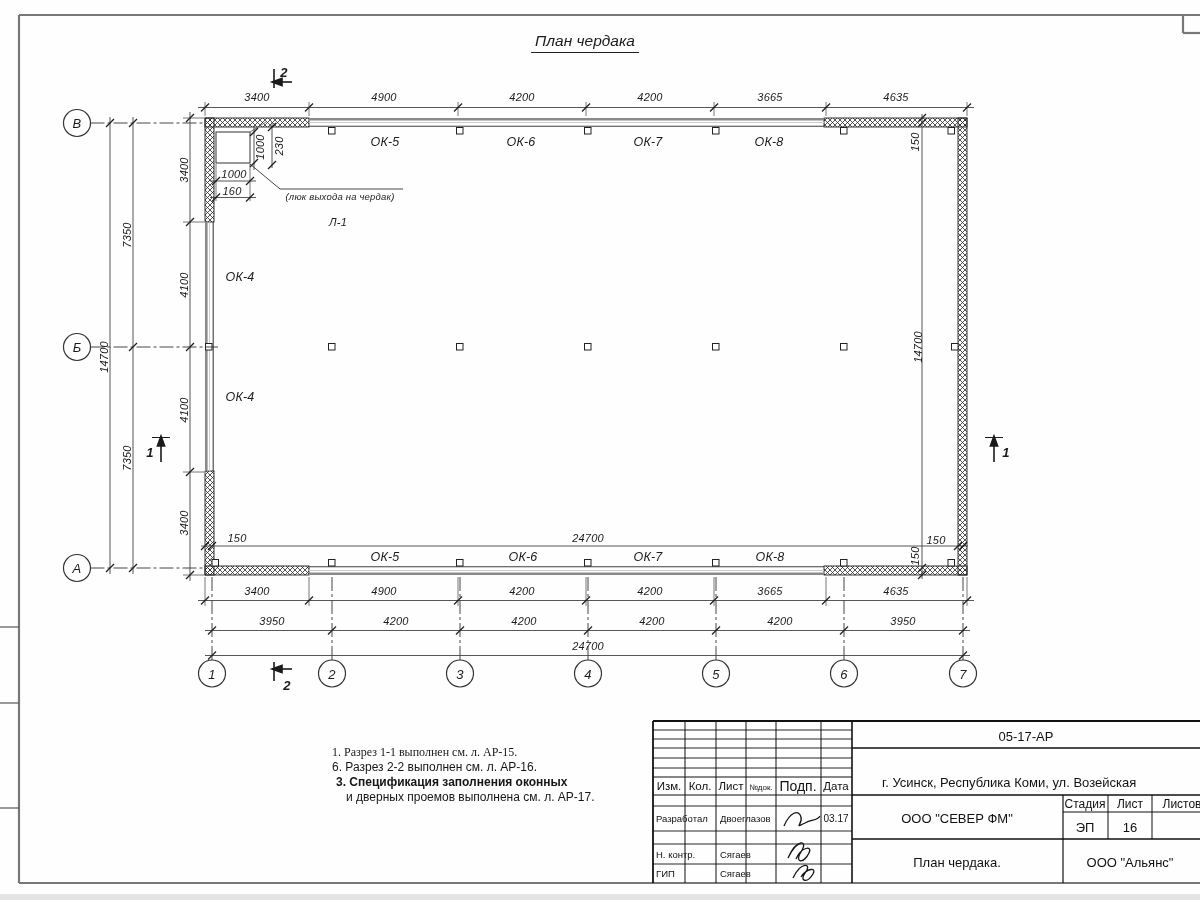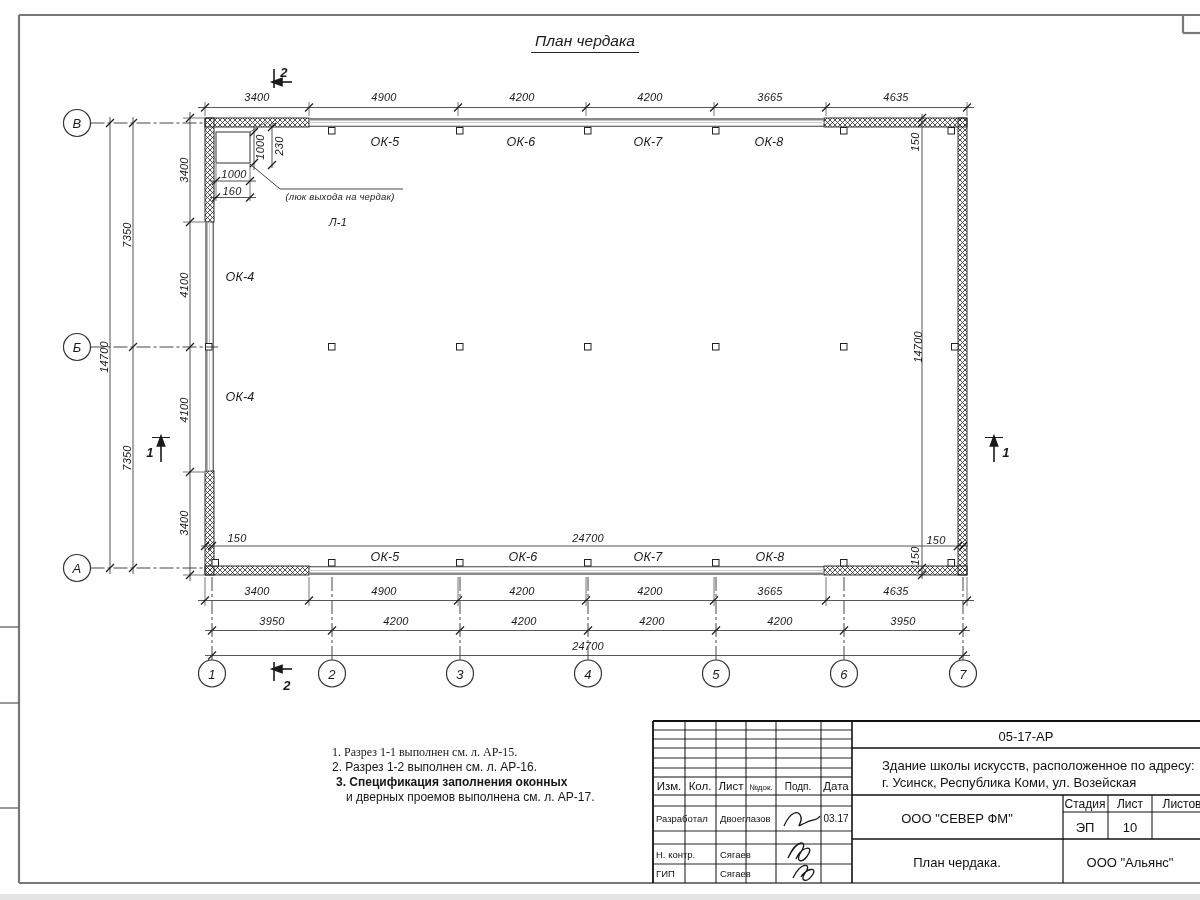--- a/index.html
+++ b/index.html
@@ -330,42 +330,41 @@
 <div class="lbl ax" style="left:77px;top:568px;">А</div>
 <div class="lbl ax" style="left:212px;top:674px;">1</div>
 <div class="lbl ax" style="left:332px;top:674px;">2</div>
 <div class="lbl ax" style="left:460px;top:674px;">3</div>
 <div class="lbl ax" style="left:588px;top:674px;">4</div>
 <div class="lbl ax" style="left:716px;top:674px;">5</div>
 <div class="lbl ax" style="left:844px;top:674px;">6</div>
 <div class="lbl ax" style="left:963px;top:674px;">7</div>
 
 <div class="note" style="left:332px;top:745px;font-family:Liberation Serif, serif;">1. Разрез 1-1 выполнен см. л. АР-15.</div>
-<div class="note" style="left:332px;top:760px;">2. Разрез 1-2 выполнен см. л. АР-16.</div>
+<div class="note" style="left:332px;top:760px;">6. Разрез 2-2 выполнен см. л. АР-16.</div>
 <div class="note" style="left:336px;top:775px;font-weight:bold;">3. Спецификация заполнения оконных</div>
 <div class="note" style="left:346px;top:790px;">и дверных проемов выполнена см. л. АР-17.</div>
 
 <div class="tb c" style="left:1026px;top:736px;font-size:13px;">05-17-АР</div>
-<div class="tb l" style="left:882px;top:765px;font-size:13px;">Здание школы искусств, расположенное по адресу:</div>
 <div class="tb l" style="left:882px;top:782px;font-size:13px;">г. Усинск, Республика Коми, ул. Возейская</div>
 <div class="tb c" style="left:669px;top:786px;font-size:11.5px;">Изм.</div>
 <div class="tb c" style="left:700px;top:786px;font-size:11.5px;text-align:center;">Кол.</div>
 <div class="tb c" style="left:731px;top:786px;font-size:11.5px;">Лист</div>
 <div class="tb c" style="left:761px;top:787px;font-size:8px;">№док.</div>
-<div class="tb c" style="left:798px;top:786px;font-size:10px;">Подп.</div>
+<div class="tb c" style="left:798px;top:786px;font-size:14px;">Подп.</div>
 <div class="tb c" style="left:836px;top:786px;font-size:11.5px;">Дата</div>
 <div class="tb l" style="left:656px;top:818px;font-size:9.5px;">Разработал</div>
 <div class="tb l" style="left:720px;top:818px;font-size:9.5px;">Двоеглазов</div>
 <div class="tb c" style="left:836px;top:818px;font-size:10px;">03.17</div>
 <div class="tb l" style="left:656px;top:854px;font-size:9.5px;">Н. контр.</div>
 <div class="tb l" style="left:720px;top:854px;font-size:9.5px;">Сягаев</div>
 <div class="tb l" style="left:656px;top:873px;font-size:9.5px;">ГИП</div>
 <div class="tb l" style="left:720px;top:873px;font-size:9.5px;">Сягаев</div>
 <div class="tb c" style="left:957px;top:818px;font-size:13px;">ООО "СЕВЕР ФМ"</div>
 <div class="tb c" style="left:1085px;top:804px;font-size:12px;">Стадия</div>
 <div class="tb c" style="left:1130px;top:804px;font-size:12px;">Лист</div>
 <div class="tb c" style="left:1182px;top:804px;font-size:12px;">Листов</div>
 <div class="tb c" style="left:1085px;top:827px;font-size:13px;">ЭП</div>
-<div class="tb c" style="left:1130px;top:827px;font-size:13px;">10</div>
+<div class="tb c" style="left:1130px;top:827px;font-size:13px;">16</div>
 <div class="tb c" style="left:957px;top:862px;font-size:13px;">План чердака.</div>
 <div class="tb c" style="left:1130px;top:862px;font-size:13px;">ООО "Альянс"</div>
 
 </div>
 
 </body></html>

